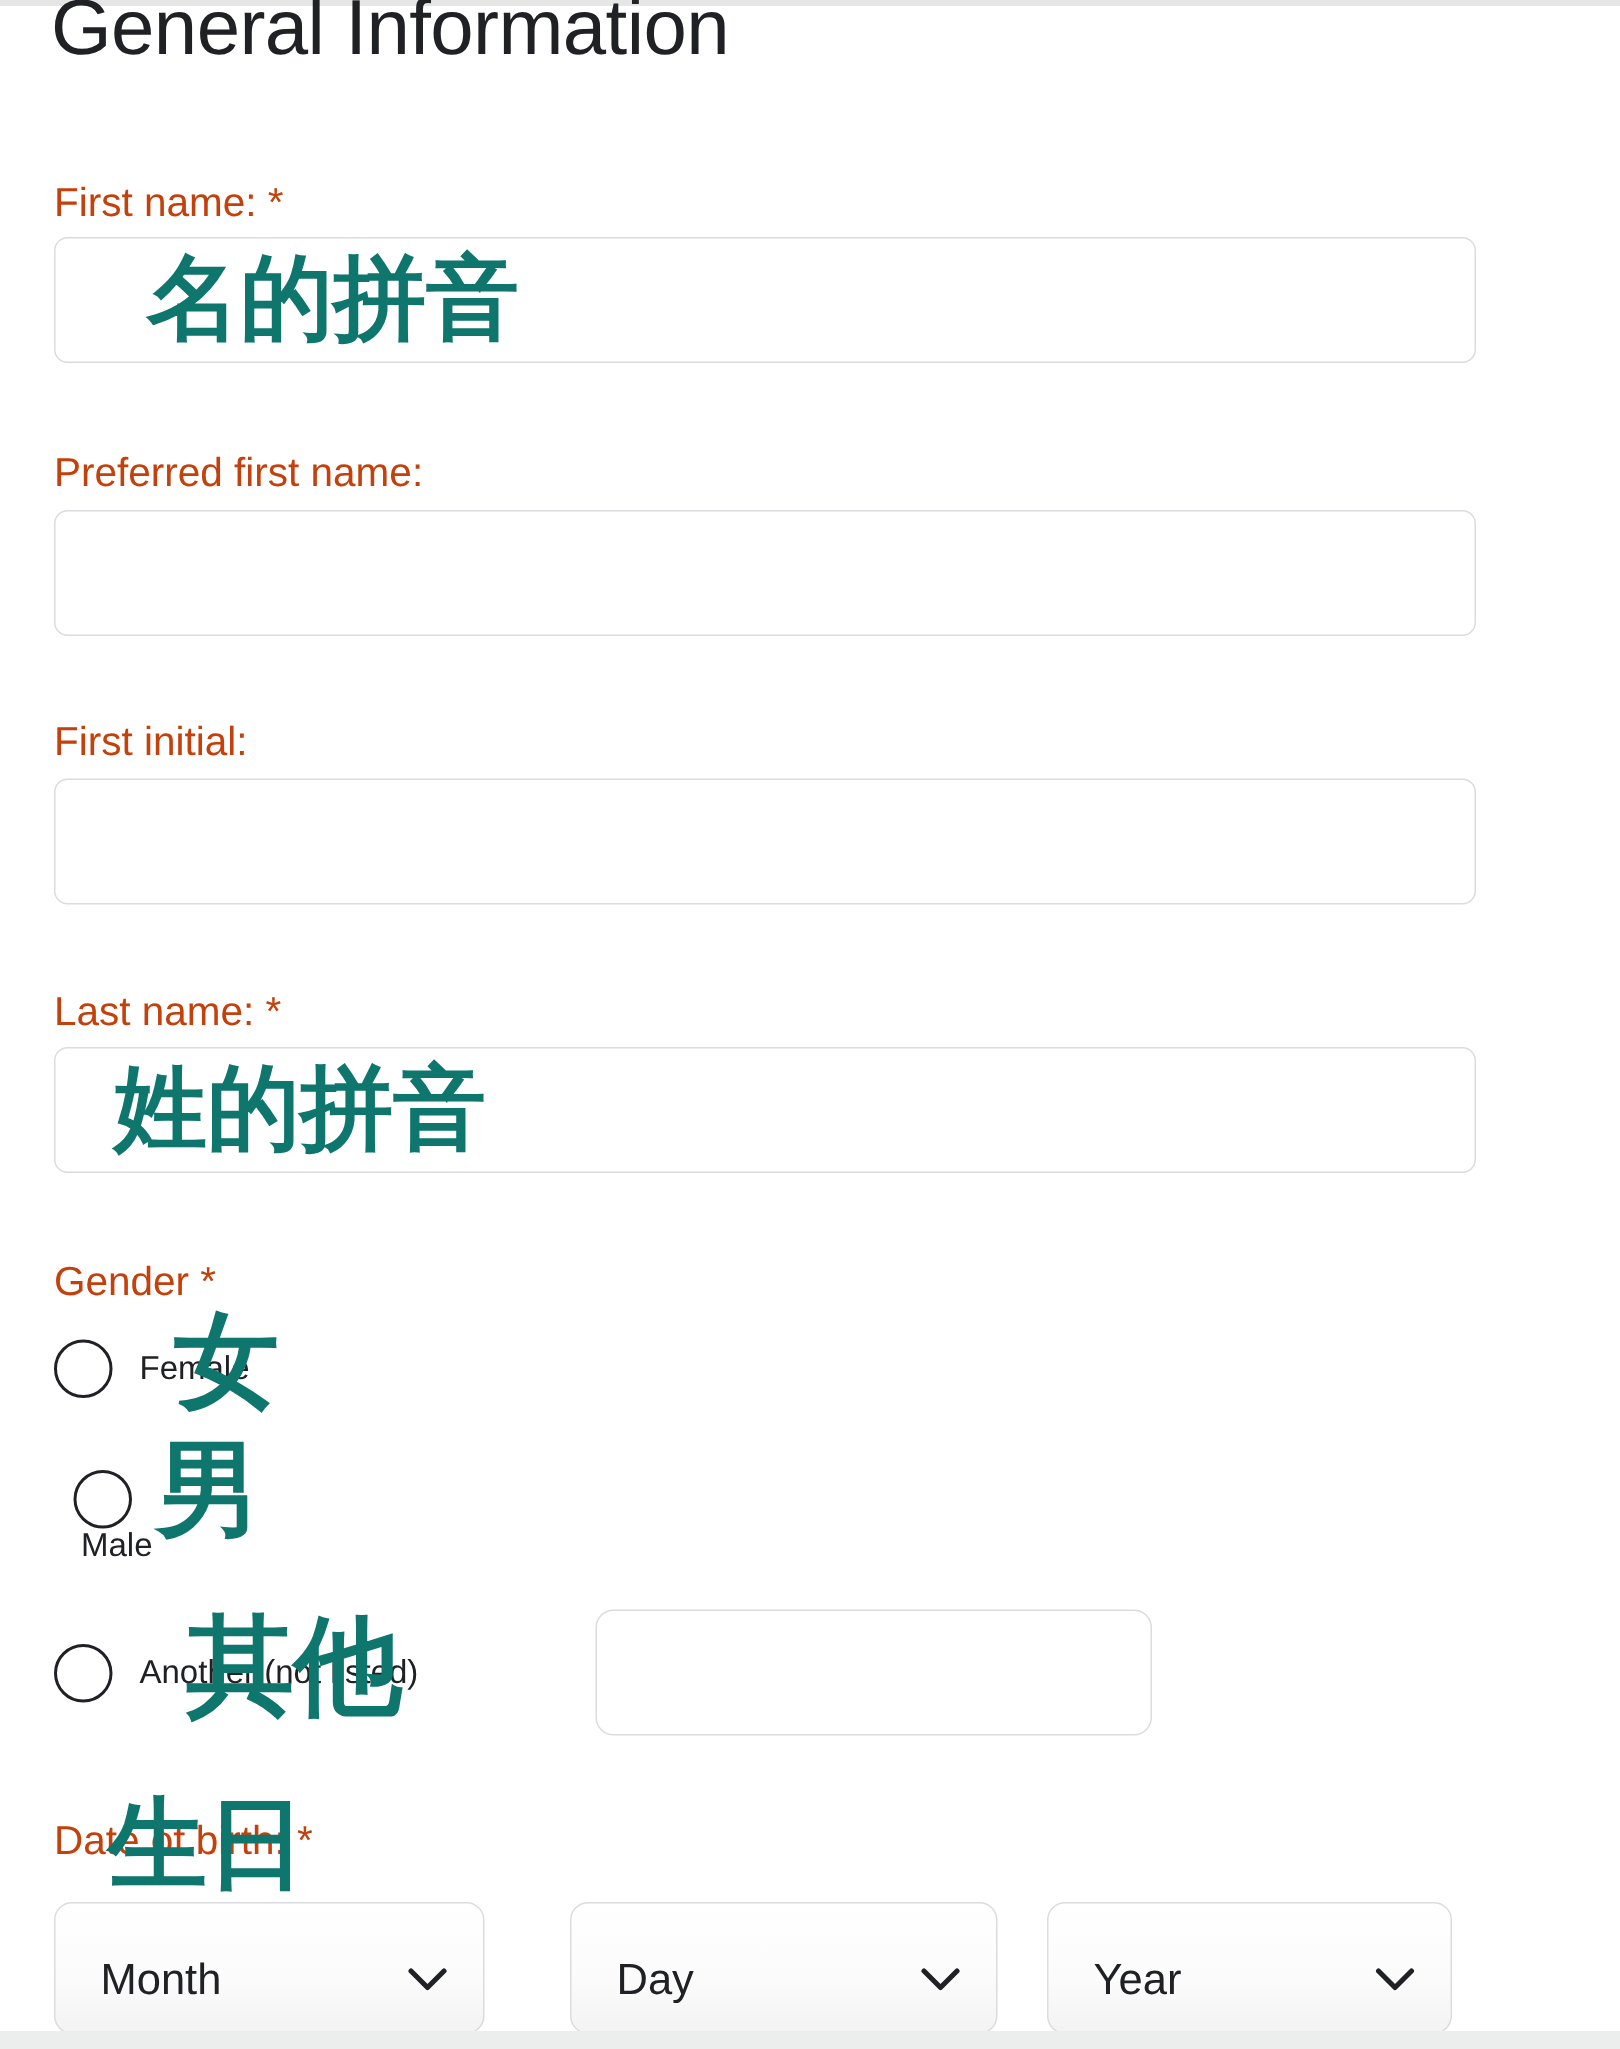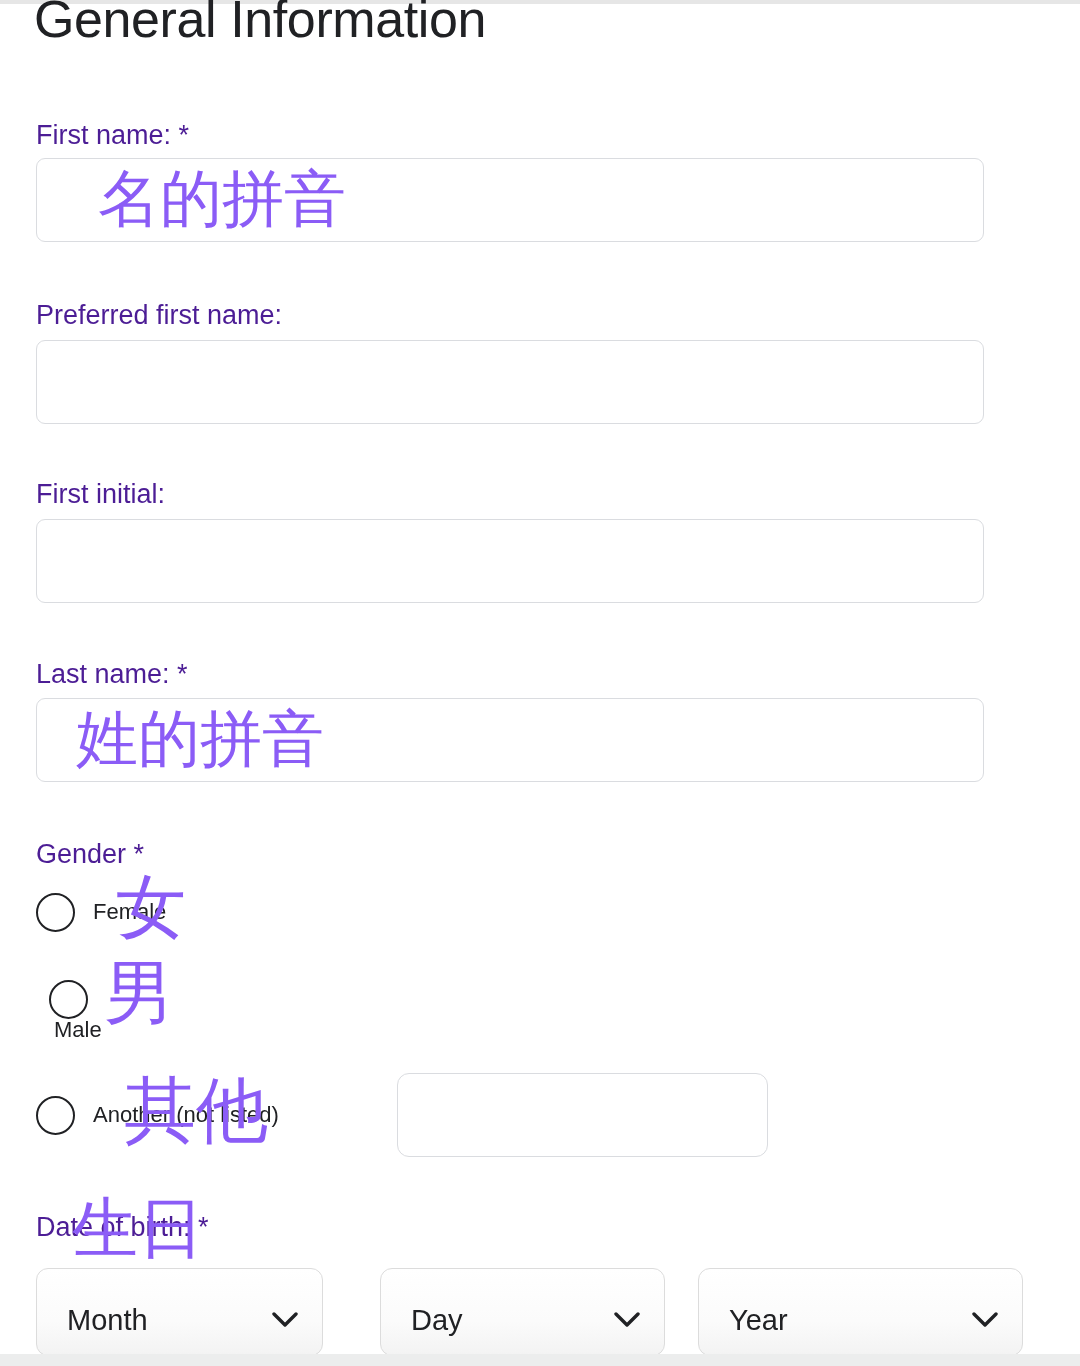--- a/index.html
+++ b/index.html
@@ -47,21 +47,21 @@
     line-height: 1.15;
     white-space: nowrap;
   }
 
   
   .field-label {
     position: absolute;
     left: 36px;
     font-size: 27px;
     font-weight: 400;
-    color: #4c1d95;
+    color: #c2410c;
     line-height: 1;
     white-space: nowrap;
   }
 
   .text-input {
     position: absolute;
     left: 36px;
     width: 948px;
     height: 84px;
     box-sizing: border-box;
@@ -129,23 +129,23 @@
   .chev {
     width: 26px;
     height: 16px;
     flex: 0 0 auto;
   }
   .chev svg { display: block; }
 
   
   .anno {
     position: absolute;
-    color: #8b5cf6;
+    color: #0f766e;
     font-family: "DejaVu Serif", "Liberation Serif", serif;
-    font-weight: 400;
+    font-weight: 700;
     line-height: 1;
     white-space: nowrap;
     pointer-events: none;
   }
   .anno-inline {
     
     font-family: "DejaVu Serif", "Liberation Serif", serif;
   }
 </style>
 </head>
@@ -208,21 +208,21 @@
 
   <div class="select" style="left:380px; width:285px;">
     <span class="select-value">Day</span>
     <span class="chev">
       <svg width="26" height="16" viewBox="0 0 26 16" aria-hidden="true">
         <path d="M2 2 L13 13 L24 2" fill="none" stroke="#202124" stroke-width="3.4" stroke-linecap="round" stroke-linejoin="round"></path>
       </svg>
     </span>
   </div>
 
-  <div class="select" style="left:698px; width:325px;">
+  <div class="select" style="left:698px; width:270px;">
     <span class="select-value">Year</span>
     <span class="chev">
       <svg width="26" height="16" viewBox="0 0 26 16" aria-hidden="true">
         <path d="M2 2 L13 13 L24 2" fill="none" stroke="#202124" stroke-width="3.4" stroke-linecap="round" stroke-linejoin="round"></path>
       </svg>
     </span>
   </div>
 
 </div>
 

